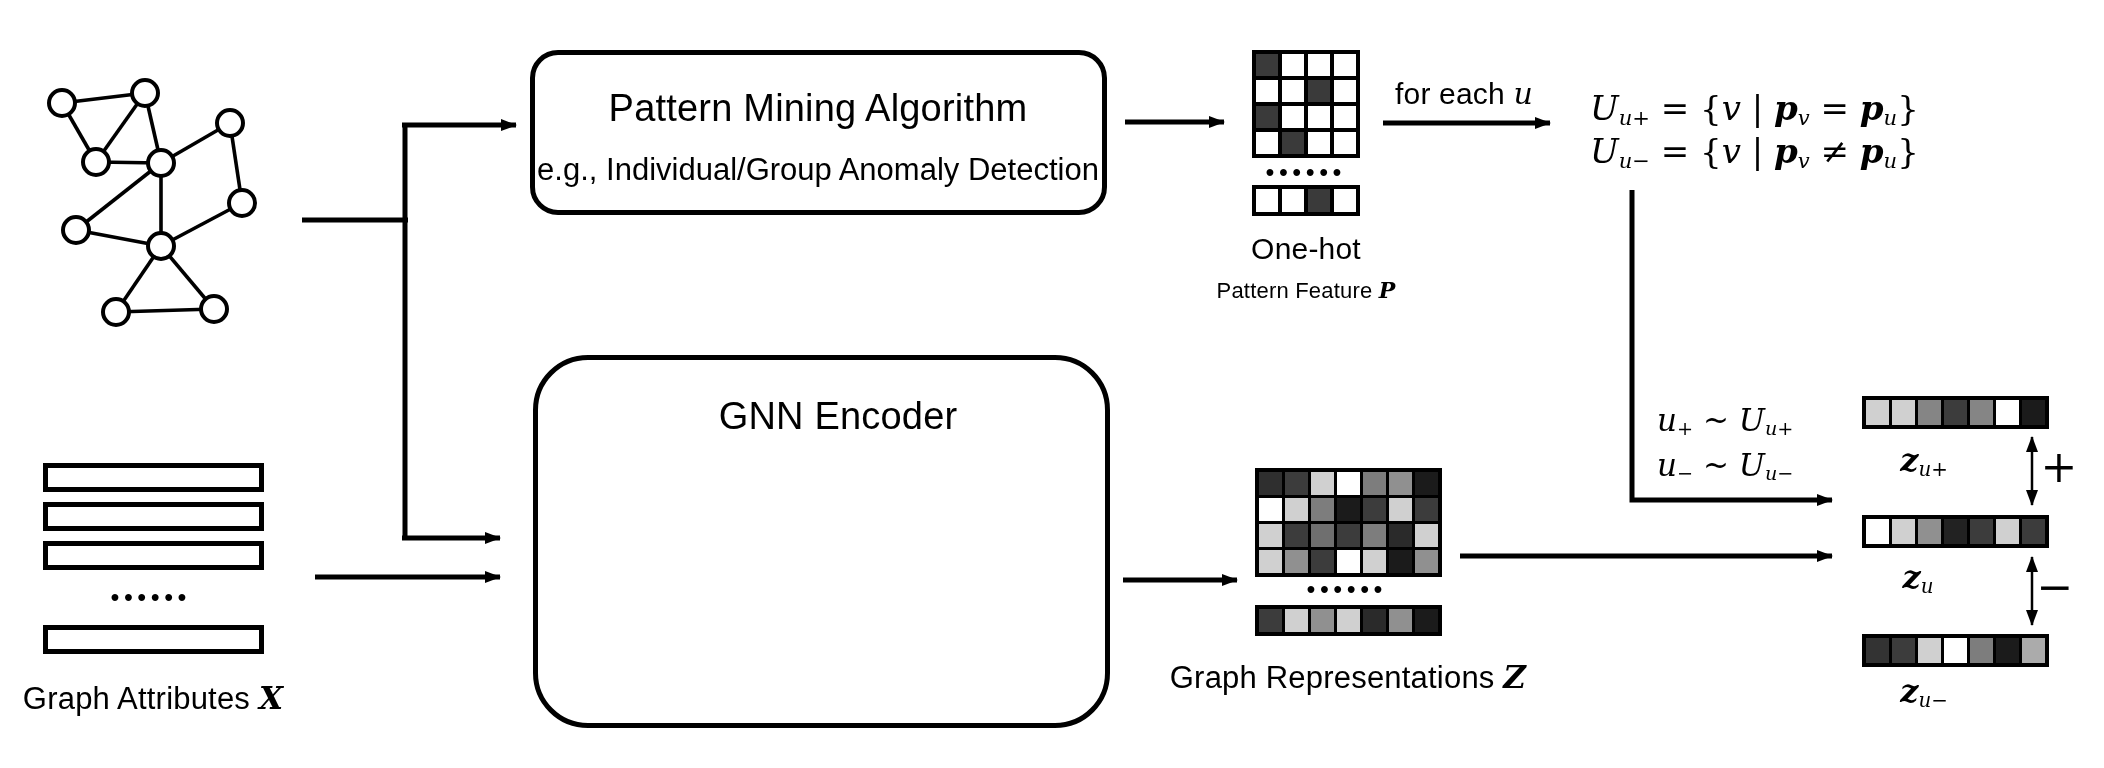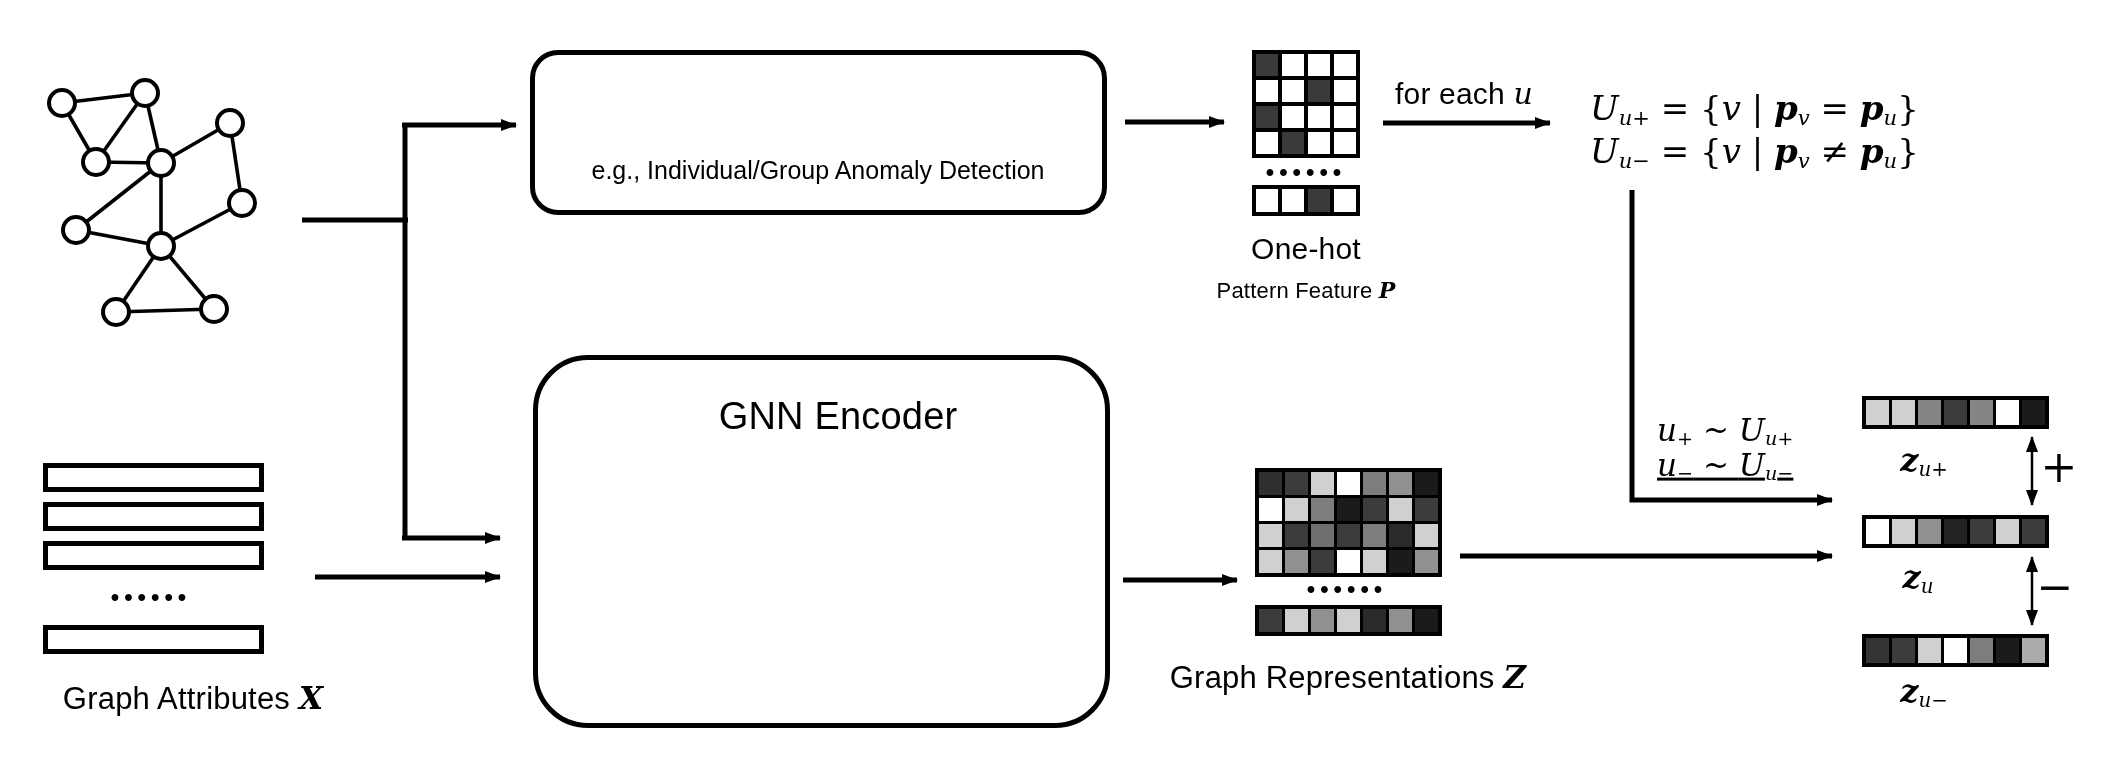--- a/index.html
+++ b/index.html
@@ -118,26 +118,27 @@
       </g>
     </svg>
 
 
   <div class="bar" style="left:43px;top:463px;"></div>
   <div class="bar" style="left:43px;top:502px;"></div>
   <div class="bar" style="left:43px;top:541px;"></div>
   <div class="abs ctr dots" style="left:151px;top:597px;">••••••</div>
   <div class="bar" style="left:43px;top:625px;"></div>
 
-  <div class="abs ctr lbl" style="left:153px;top:698px;font-size:31px;margin-left:40px;">
+  <div class="abs ctr lbl" style="left:153px;top:698px;font-size:31px;">
     <span>Graph Attributes </span><span class="bi mathtext">X</span>
   </div>
 
   <div class="box" style="left:530px;top:50px;width:577px;height:165px;border-radius:28px;"></div>
-  <div class="abs ctr" style="left:818px;top:170px;font-size:25px;">e.g., Individual/Group Anomaly Detection</div>
+  <div class="abs ctr lbl" style="left:818px;top:108px;font-size:38px;">Pattern Mining Algorithm</div>
+  <div class="abs ctr" style="left:818px;top:170px;font-size:31px;">e.g., Individual/Group Anomaly Detection</div>
 
   <div class="box" style="left:533px;top:355px;width:577px;height:373px;border-radius:55px;"></div>
   <div class="abs ctr lbl" style="left:821px;top:416px;font-size:38px;margin-left:17px;">GNN Encoder</div>
 
   <div class="grid" style="left: 1252px; top: 50px; gap: 4px; grid-template-columns: repeat(4, 22px);">
       <div class="cell" style="height: 22px; background: rgb(58, 58, 58);"></div>
       <div class="cell" style="height: 22px; background: rgb(255, 255, 255);"></div>
       <div class="cell" style="height: 22px; background: rgb(255, 255, 255);"></div>
       <div class="cell" style="height: 22px; background: rgb(255, 255, 255);"></div>
       <div class="cell" style="height: 22px; background: rgb(255, 255, 255);"></div>
@@ -170,24 +171,24 @@
     <span>for each </span><span class="it mathtext">u</span>
   </div>
 
   <div class="abs vctr formula" style="left:1590px;top:109px;font-size:34px;">
     <span class="it">U</span><sub><span class="it">u</span><span>+</span></sub><span> = </span><span>{</span><span class="it">v</span><span> | </span><span class="bi">p</span><sub><span class="it">v</span></sub><span> = </span><span class="bi">p</span><sub><span class="it">u</span></sub><span>}</span>
   </div>
   <div class="abs vctr formula" style="left:1590px;top:152px;font-size:34px;">
     <span class="it">U</span><sub><span class="it">u</span><span>−</span></sub><span> = </span><span>{</span><span class="it">v</span><span> | </span><span class="bi">p</span><sub><span class="it">v</span></sub><span> ≠ </span><span class="bi">p</span><sub><span class="it">u</span></sub><span>}</span>
   </div>
 
-  <div class="abs vctr formula" style="left:1657px;top:431px;font-size:31px;">
+  <div class="abs vctr formula" style="left:1657px;top:421px;font-size:31px;">
     <span class="it">u</span><sub><span>+</span></sub><span> ~ </span><span class="it">U</span><sub><span class="it">u</span><span>+</span></sub>
   </div>
-  <div class="abs vctr formula" style="left:1657px;top:466px;font-size:31px;text-decoration:underline;">
+  <div class="abs vctr formula" style="left:1657px;top:466px;font-size:31px;">
     <span class="it">u</span><sub><span>−</span></sub><span> ~ </span><span class="it">U</span><sub><span class="it">u</span><span>−</span></sub>
   </div>
 
   <div class="grid" style="left: 1255px; top: 468px; gap: 3px; grid-template-columns: repeat(7, 23px);">
       <div class="cell" style="height: 23px; background: rgb(47, 47, 47);"></div>
       <div class="cell" style="height: 23px; background: rgb(60, 60, 60);"></div>
       <div class="cell" style="height: 23px; background: rgb(208, 208, 208);"></div>
       <div class="cell" style="height: 23px; background: rgb(255, 255, 255);"></div>
       <div class="cell" style="height: 23px; background: rgb(125, 125, 125);"></div>
       <div class="cell" style="height: 23px; background: rgb(144, 144, 144);"></div>

